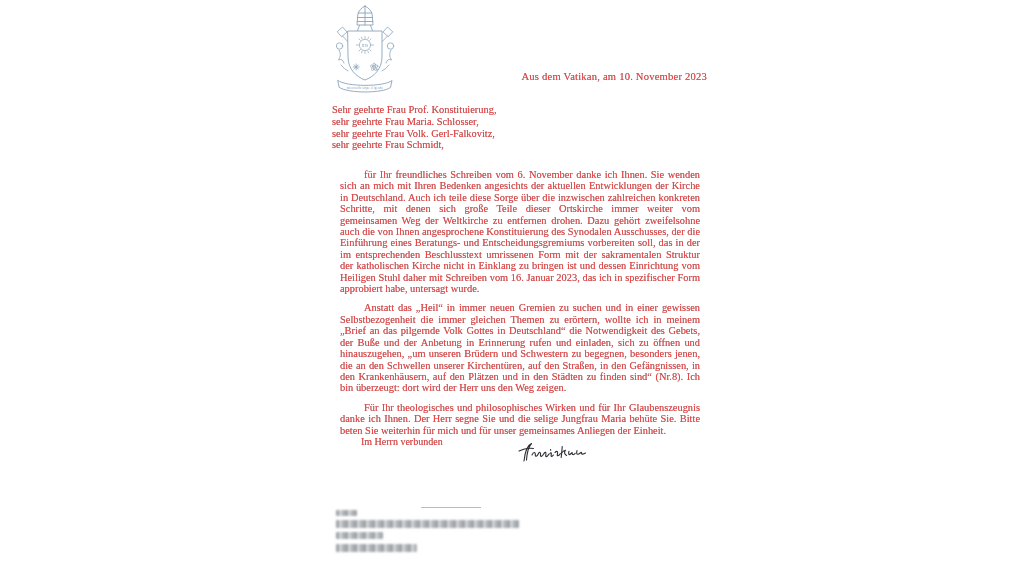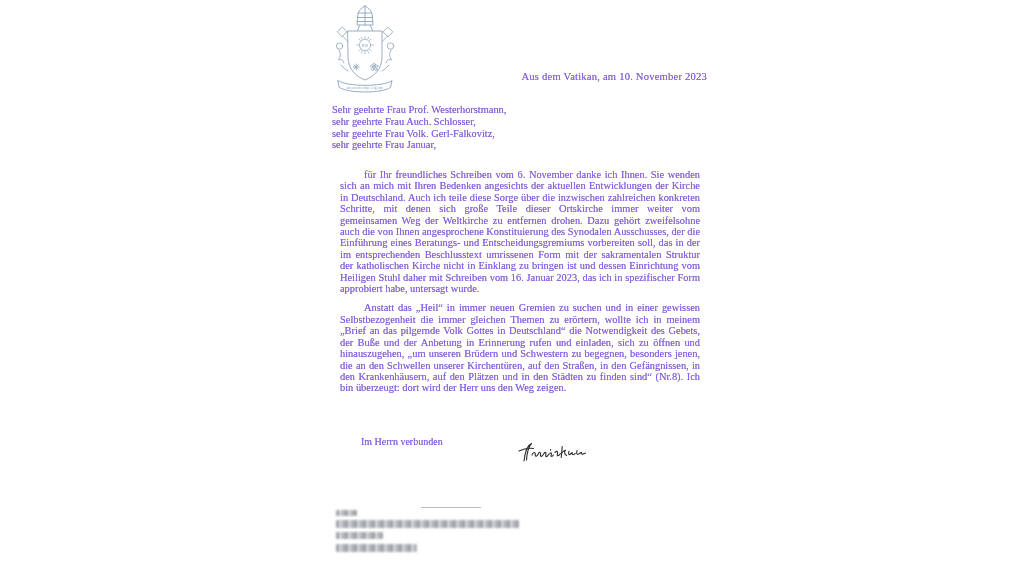--- a/index.html
+++ b/index.html
@@ -1,18 +1,18 @@
 <!DOCTYPE html>
 <html><head>
 <meta charset="utf-8">
 <style>
   html,body{margin:0;padding:0;background:#ffffff;}
   .canvas{
     position:relative;width:1024px;height:567px;background:#ffffff;
-    overflow:hidden;font-family:"Liberation Serif", serif;color:#8b5cf6;border-radius:23px;
+    overflow:hidden;font-family:"Liberation Serif", serif;color:#ef4444;border-radius:23px;
   }
   .crest{position:absolute;left:330px;top:5px;width:70px;height:90px;}
   .date-line{
     position:absolute;left:332px;top:71px;width:375px;
     font-size:10.6px;text-align:right;letter-spacing:0.2px;white-space:nowrap;
   }
   .salutation{position:absolute;left:332px;top:104px;font-size:10.4px;line-height:11.8px;}
   .body-text{
     position:absolute;left:332px;top:161px;width:376px;
     font-size:10.4px;line-height:11.4px;text-align:justify;
@@ -86,29 +86,30 @@
       <g>
         <path d="M8,75.5 C16,82 54,82 62,75.5 L60.5,82.5 C52,88.5 18,88.5 9.5,82.5 Z"></path>
         <text x="35" y="83.6" font-size="3.1" text-anchor="middle" fill="#8ba3bb" stroke="none" font-family="Liberation Serif, serif" letter-spacing="0.2">miserando atque eligendo</text>
       </g>
     </g>
   </svg>
 
   <div class="date-line scan-soft">Aus dem Vatikan, am 10. November 2023</div>
 
   <div class="salutation scan-soft">
-    <div>Sehr geehrte Frau Prof. Westerhorstmann,</div>
-    <div>sehr geehrte Frau Auch. Schlosser,</div>
+    <div>Sehr geehrte Frau Prof. Konstituierung,</div>
+    <div>sehr geehrte Frau Maria. Schlosser,</div>
     <div>sehr geehrte Frau Volk. Gerl-Falkovitz,</div>
-    <div>sehr geehrte Frau Januar,</div>
+    <div>sehr geehrte Frau Schmidt,</div>
   </div>
 
   <div class="body-text scan-soft">
     <p>für Ihr freundliches Schreiben vom 6. November danke ich Ihnen. Sie wenden sich an mich mit Ihren Bedenken angesichts der aktuellen Entwicklungen der Kirche in Deutschland. Auch ich teile diese Sorge über die inzwischen zahlreichen konkreten Schritte, mit denen sich große Teile dieser Ortskirche immer weiter vom gemeinsamen Weg der Weltkirche zu entfernen drohen. Dazu gehört zweifelsohne auch die von Ihnen angesprochene Konstituierung des Synodalen Ausschusses, der die Einführung eines Beratungs- und Entscheidungsgremiums vorbereiten soll, das in der im entsprechenden Beschlusstext umrissenen Form mit der sakramentalen Struktur der katholischen Kirche nicht in Einklang zu bringen ist und dessen Einrichtung vom Heiligen Stuhl daher mit Schreiben vom 16. Januar 2023, das ich in spezifischer Form approbiert habe, untersagt wurde.</p>
     <p>Anstatt das „Heil“ in immer neuen Gremien zu suchen und in einer gewissen Selbstbezogenheit die immer gleichen Themen zu erörtern, wollte ich in meinem „Brief an das pilgernde Volk Gottes in Deutschland“ die Notwendigkeit des Gebets, der Buße und der Anbetung in Erinnerung rufen und einladen, sich zu öffnen und hinauszugehen, „um unseren Brüdern und Schwestern zu begegnen, besonders jenen, die an den Schwellen unserer Kirchentüren, auf den Straßen, in den Gefängnissen, in den Krankenhäusern, auf den Plätzen und in den Städten zu finden sind“ (Nr.8). Ich bin überzeugt: dort wird der Herr uns den Weg zeigen.</p>
+    <p>Für Ihr theologisches und philosophisches Wirken und für Ihr Glaubenszeugnis danke ich Ihnen. Der Herr segne Sie und die selige Jungfrau Maria behüte Sie. Bitte beten Sie weiterhin für mich und für unser gemeinsames Anliegen der Einheit.</p>
   </div>
 
   <div class="closing-phrase scan-soft">Im Herrn verbunden</div>
 
   <svg class="signature" viewBox="0 0 76 30" role="img" aria-label="Franziskus">
     <g stroke="#2d2d34" stroke-width="1.1" fill="none" stroke-linecap="round" stroke-linejoin="round">
       <path d="M10,23 C11,14 13.5,7 17.5,5.5 C14.5,8.5 13,15 12.5,22"></path>
       <path d="M5,13 C9,11 15,10 19.5,10.5"></path>
       <path d="M18,17 C19.5,13.5 21.5,14 21.3,16.8 C21.2,18.8 23,18.8 24.2,16 C25.3,13.5 27,14 26.5,16.8 C26.1,19.2 28,19 29.8,15.8 C31.3,13.2 32.4,14 31.8,16.8 C31.2,19.4 33,19.3 34.8,16.2"></path>
       <path d="M36.5,11.5 L36.7,12.3"></path>

